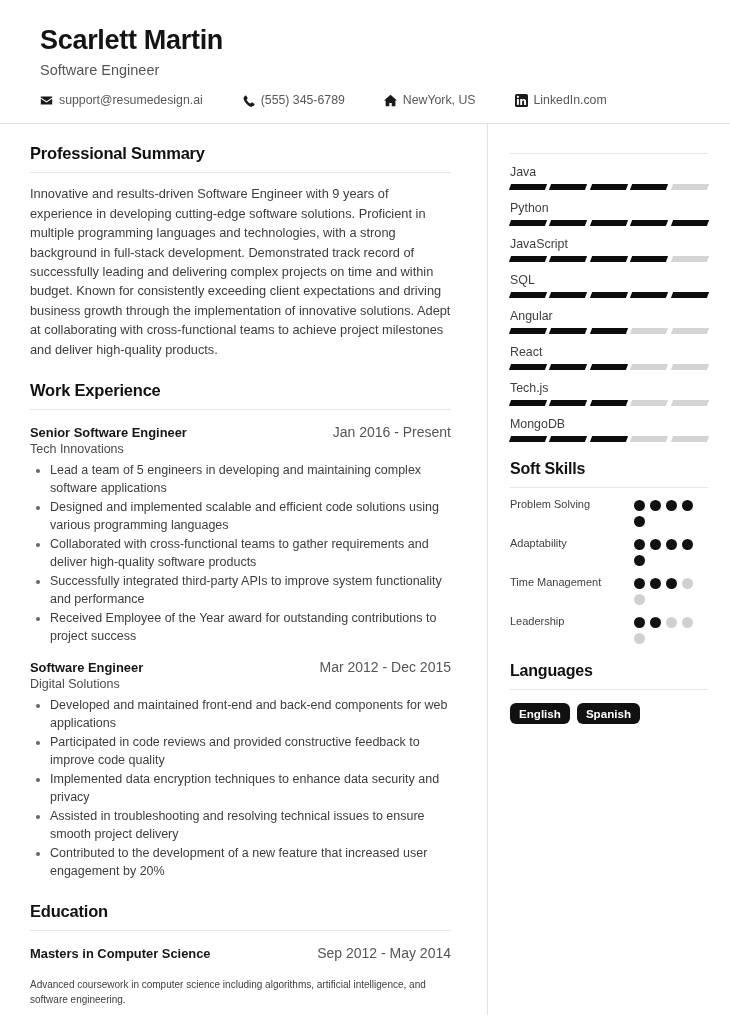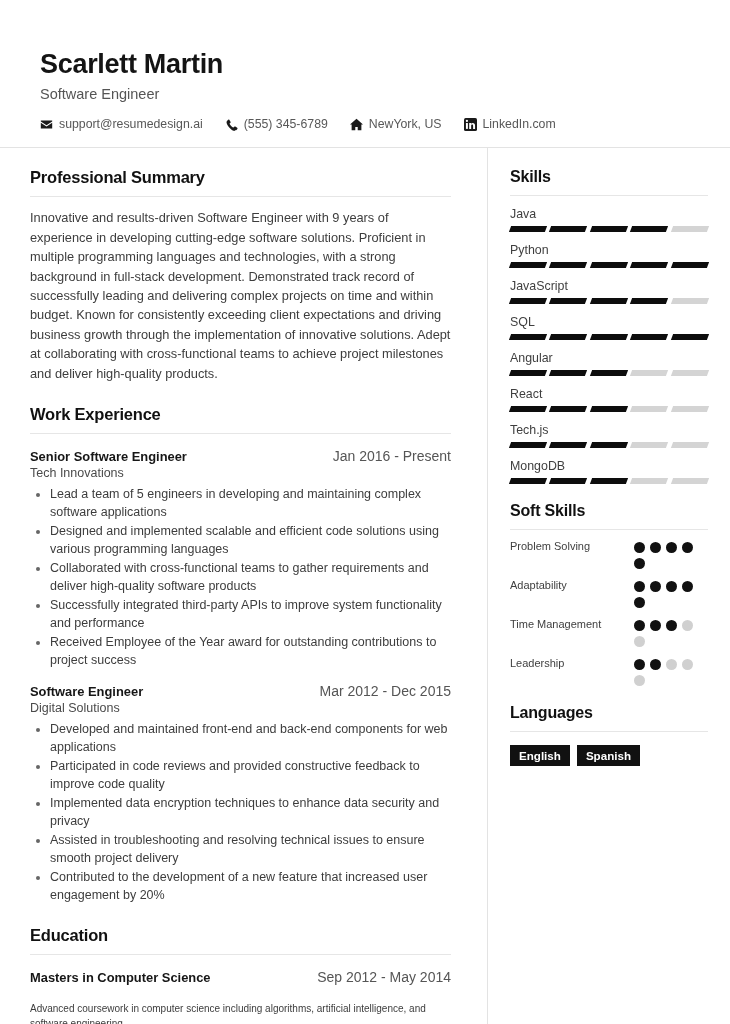--- a/index.html
+++ b/index.html
@@ -5,24 +5,24 @@
   * { box-sizing: border-box; margin: 0; padding: 0; }
   html, body {
     width: 730px; height: 1024px;
     background: #ffffff;
     font-family: "Liberation Sans", sans-serif;
     overflow: hidden;
   }
   .page { width: 730px; height: 1024px; position: relative; background: #fff; overflow: hidden; }
 
   
-  .header { padding: 24px 36px 16px 40px; border-bottom: 1px solid #e3e3e3; margin-top: 24px; }
+  .header { padding: 24px 36px 16px 40px; border-bottom: 1px solid #e3e3e3; }
   .name { font-size: 27px; font-weight: bold; color: #141414; letter-spacing: -0.3px; line-height: 1.2; }
   .title { font-size: 14.5px; color: #555; margin-top: 5px; line-height: 1.3; }
-  .contacts { display: flex; align-items: center; gap: 22px; margin-top: 13px; flex-wrap: wrap; }
+  .contacts { display: flex; align-items: center; gap: 39px; margin-top: 13px; flex-wrap: wrap; }
   .contact { display: flex; align-items: center; gap: 6px; font-size: 12.3px; color: #585858; }
   .contact .ic { display: inline-flex; align-items: center; justify-content: center; width: 13px; height: 13px; color: #1a1a1a; }
   .contact .ic svg { display: block; }
 
   
   .body { display: flex; align-items: stretch; height: 891px; }
   .left { width: 487px; padding: 20px 36px 0 30px; }
   .right { width: 243px; padding: 20px 22px 0 22px; border-left: 1px solid #e3e3e3; }
 
   .sec-title { font-size: 16.5px; font-weight: bold; color: #111; letter-spacing: -0.2px; }
@@ -53,21 +53,21 @@
 
   
   .soft { display: flex; align-items: flex-start; justify-content: space-between; gap: 8px; margin-top: 9px; }
   .soft-name { font-size: 11px; color: #3f3f3f; line-height: 1.35; flex: 1; }
   .dots { width: 74px; display: flex; flex-wrap: wrap; gap: 5px; padding-top: 3px; }
   .dot { width: 11px; height: 11px; border-radius: 50%; background: #d0d0d0; }
   .dot.on { background: #111; }
 
   
   .langs { display: flex; flex-wrap: wrap; gap: 7px; margin-top: 13px; }
-  .lang { background: #111; color: #fff; font-size: 11.6px; font-weight: bold; padding: 4px 9px; border-radius: 0; }
+  .lang { background: #111; color: #fff; font-size: 11.6px; font-weight: bold; padding: 4px 9px; border-radius: 6px; }
 </style>
 </head>
 <body>
 
 <div class="page">
 
   <div class="header">
     <div class="name">Scarlett Martin</div>
     <div class="title">Software Engineer</div>
     <div class="contacts">
@@ -171,21 +171,20 @@
               <div class="edu-desc">Advanced coursework in computer science including algorithms, artificial intelligence, and software engineering.</div>
             </div>
           </div>
       </div>
 
     </div>
 
     <div class="right">
 
       <div>
-        <div class="sec-title side">Skills</div>
         <div class="sec-rule"></div>
         <div id="skills-list">
             <div class="skill">
               <div class="skill-name">Java</div>
               <div class="bar">
                 <span class="seg on"></span>
                 <span class="seg on"></span>
                 <span class="seg on"></span>
                 <span class="seg on"></span>
                 <span class="seg"></span>

